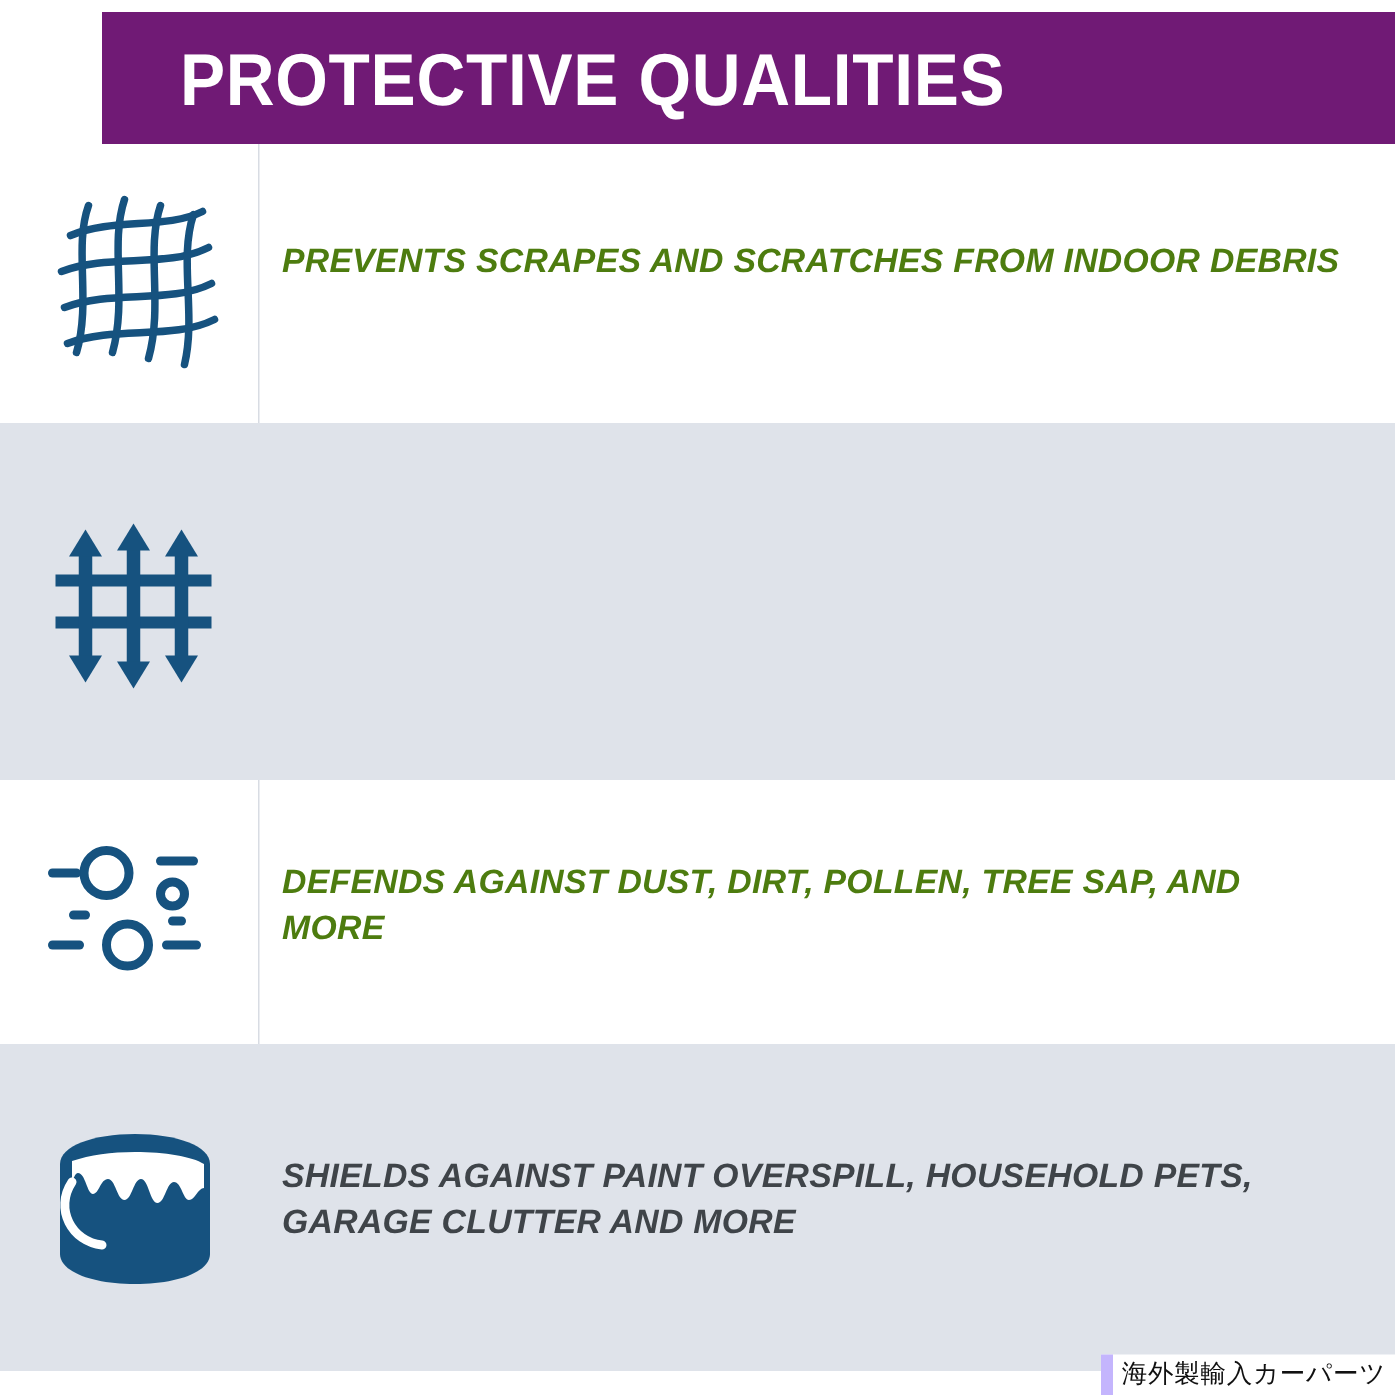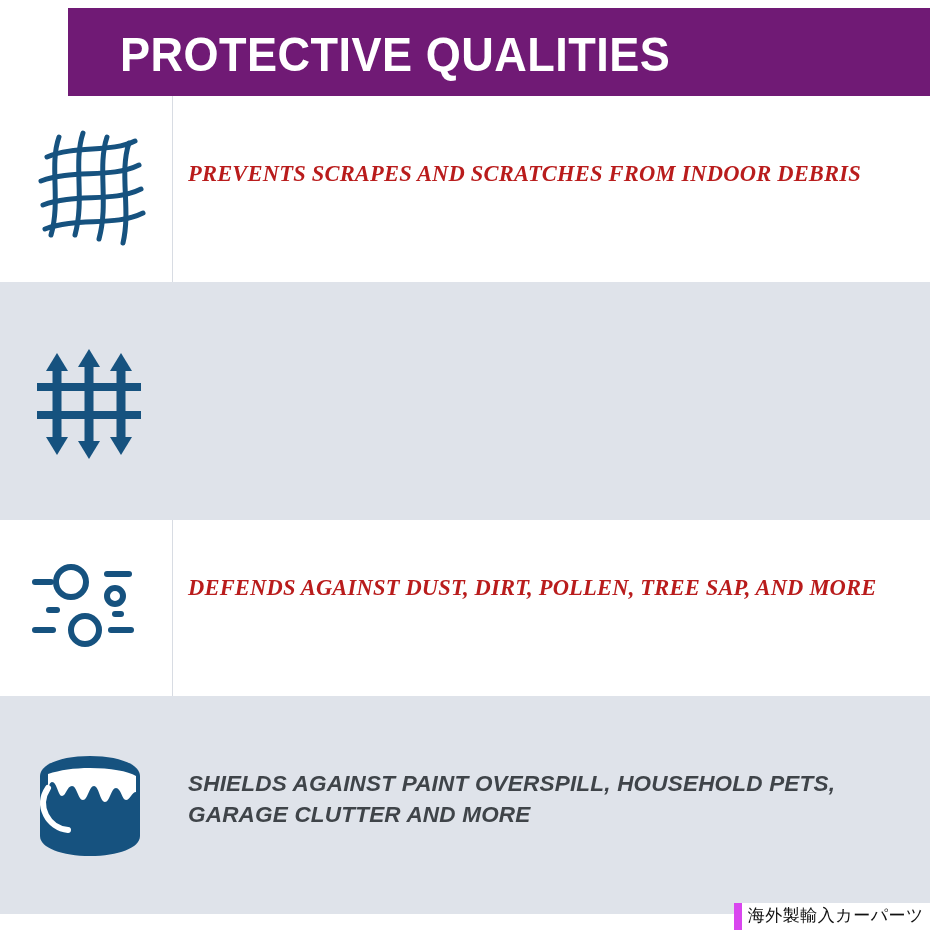--- a/index.html
+++ b/index.html
@@ -82,21 +82,21 @@
     position: absolute;
     left: 188px;
     width: 706px;
     font-family: "Liberation Sans", sans-serif;
     font-weight: bold;
     font-style: italic;
     font-size: 22.5px;
     line-height: 31px;
     letter-spacing: 0.2px;
   }
-  .t-blue { color: #b91c1c; font-family: Liberation Serif, serif; }
+  .t-blue { color: #4d7c0f; }
   .t-dark { color: #3f4449; }
 
   
   #row-1 { top: 96px;  height: 186px; }
   #row-1 .row-text { top: 62px; }
 
   #row-2 { top: 282px; height: 238px; }
   #row-2 .row-text { top: 82px; }
 
   #row-3 { top: 520px; height: 176px; }
@@ -109,21 +109,21 @@
   .watermark {
     position: absolute;
     right: 0;
     bottom: 0;
     background: #ffffff;
     color: #111111;
     font-family: "Liberation Sans", sans-serif;
     font-size: 17px;
     padding: 3px 6px 4px 6px;
     letter-spacing: 0.5px;
-    border-left: 8px solid #d946ef;
+    border-left: 8px solid #c4b5fd;
     line-height: 1.15;
     white-space: nowrap;
   }
 
   svg { display: block; }
 </style>
 </head>
 <body>
 
 <div id="page">

